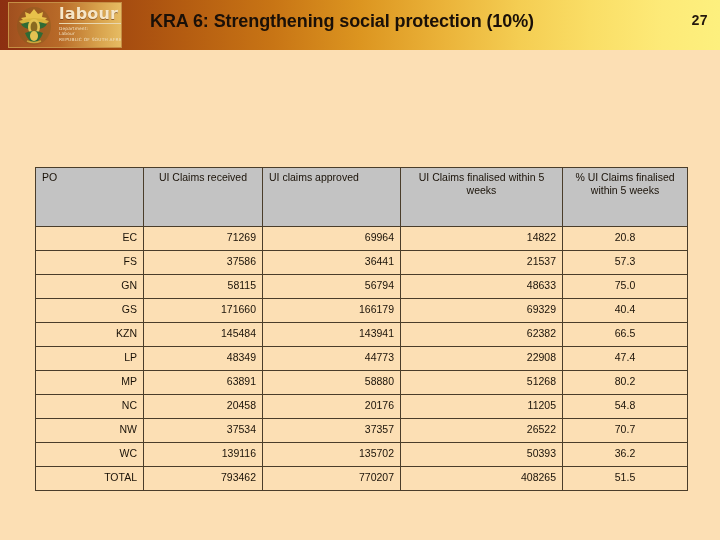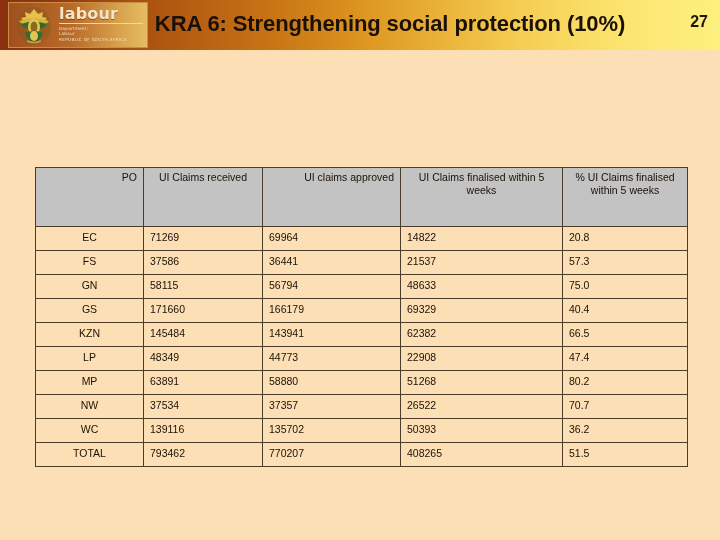--- a/index.html
+++ b/index.html
@@ -30,21 +30,21 @@
         #dc9520 50%,
         #ebb43a 62%,
         #f4cd52 72%,
         #fade66 82%,
         #fdea78 92%,
         #fdf07e 100%);
   }
   #logo-box {
     position: absolute;
     left: 8px; top: 2px;
-    width: 140px;
+    width: 114px;
     height: 46px;
     background: linear-gradient(to right, #a1501f 0%, #b86a28 45%, #d8a24c 80%, #e6bc63 100%);
     border: 1px solid #c58f45;
     box-sizing: border-box;
     overflow: hidden;
   }
   #coat-of-arms {
     position: absolute;
     left: 4px; top: 2px;
     width: 42px;
@@ -78,34 +78,33 @@
     letter-spacing: .15px;
     white-space: nowrap;
   }
   .logo-sub.caps { letter-spacing: .25px; }
 
   #slide-title {
     position: absolute;
     left: 150px;
     top: 11px;
     width: 480px;
-    text-align: center;
     font-family: "Liberation Sans", sans-serif;
-    font-size: 22px;
+    font-size: 18px;
     font-weight: bold;
     color: #1a1008;
     letter-spacing: -.1px;
     white-space: nowrap;
   }
   #slide-number {
     position: absolute;
     right: 12px;
     top: 13px;
-    font-family: Liberation Sans, sans-serif;
-    font-size: 16px;
+    font-family: Liberation Mono, monospace;
+    font-size: 14px;
     font-weight: bold;
     color: #23170c;
   }
 
   
   #data-table {
     position: absolute;
     left: 35px;
     top: 167px;
     width: 652px;
@@ -121,31 +120,31 @@
     vertical-align: top;
     font-weight: normal;
     background: #fcdfb4;
   }
   #data-table thead th {
     background: #c3c3c3;
     height: 52px;
     vertical-align: top;
     line-height: 13px;
   }
-  #data-table thead th.h-left { text-align: right; margin-top: 48px; }
+  #data-table thead th.h-left { text-align: left; margin-top: 48px; }
   #data-table thead th.h-right { text-align: center; }
-  #data-table thead th.h-center { text-align: right; }
+  #data-table thead th.h-center { text-align: left; }
 
   #data-table tbody td {
     height: 17px;
     line-height: 14px;
   }
-  td.c-po   { text-align: center; margin-top: 24px; }
-  td.c-num  { text-align: left; }
-  td.c-pct  { text-align: left; font-weight: bold; }
+  td.c-po   { text-align: right; margin-top: 24px; }
+  td.c-num  { text-align: right; }
+  td.c-pct  { text-align: center; font-weight: bold; }
 
   tr.total-row td { background: #ffffa0; font-weight: bold; }
   tr.total-row td.c-pct { background: #fae0cb; margin-top: 34px; }
 
   .col1 { width: 108px; }
   .col2 { width: 119px; }
   .col3 { width: 138px; }
   .col4 { width: 162px; }
   .col5 { width: 125px; }
 </style>
@@ -241,20 +240,27 @@
         <td class="c-pct">47.4</td>
       </tr>
       <tr>
         <td class="c-po">MP</td>
         <td class="c-num">63891</td>
         <td class="c-num">58880</td>
         <td class="c-num">51268</td>
         <td class="c-pct">80.2</td>
       </tr>
       <tr>
+        <td class="c-po">NC</td>
+        <td class="c-num">20458</td>
+        <td class="c-num">20176</td>
+        <td class="c-num">11205</td>
+        <td class="c-pct">54.8</td>
+      </tr>
+      <tr>
         <td class="c-po">NW</td>
         <td class="c-num">37534</td>
         <td class="c-num">37357</td>
         <td class="c-num">26522</td>
         <td class="c-pct">70.7</td>
       </tr>
       <tr>
         <td class="c-po">WC</td>
         <td class="c-num">139116</td>
         <td class="c-num">135702</td>

